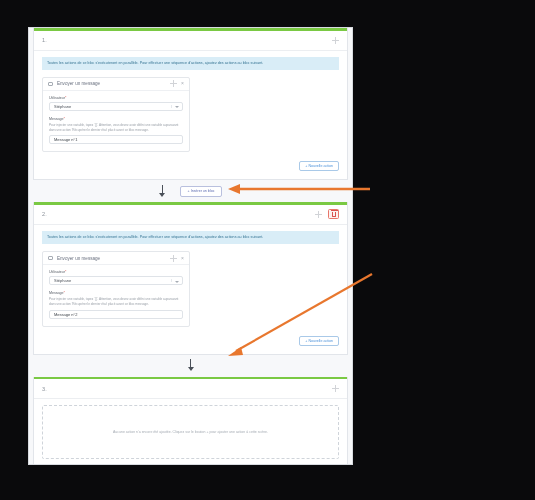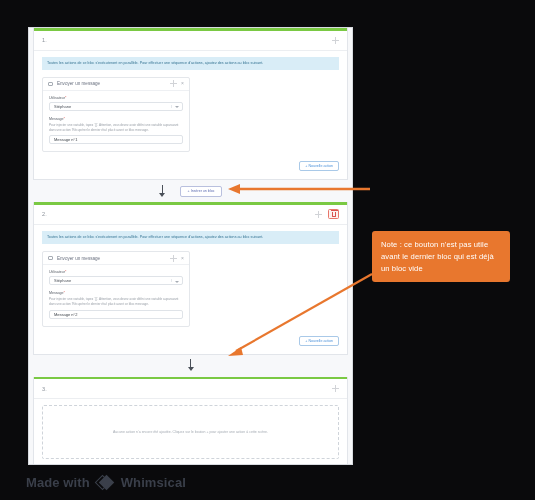--- a/index.html
+++ b/index.html
@@ -437,24 +437,15 @@
 
   <svg class="arrow-svg">
 
     <line x1="370" y1="189" x2="238" y2="189" stroke="#e8772e" stroke-width="2.6"></line>
     <polygon points="228,189 240,184 240,194" fill="#e8772e"></polygon>
 
     <line x1="372" y1="274" x2="236" y2="351" stroke="#e8772e" stroke-width="2.2"></line>
     <polygon points="228,356 241,347 243,355" fill="#e8772e"></polygon>
   </svg>
 
-  <div class="callout callout-2">Note : ce bouton n'est pas utile avant le dernier bloc qui est déjà un bloc vide</div>
-
-  <div class="footer">
-    <span class="footer-text">Made with</span>
-    <span class="whim-logo">
-      <span class="d1"></span>
-      <span class="d2"></span>
-    </span>
-    <span class="footer-text">Whimsical</span>
-  </div>
+
 
 </div>
 
 </body></html>

